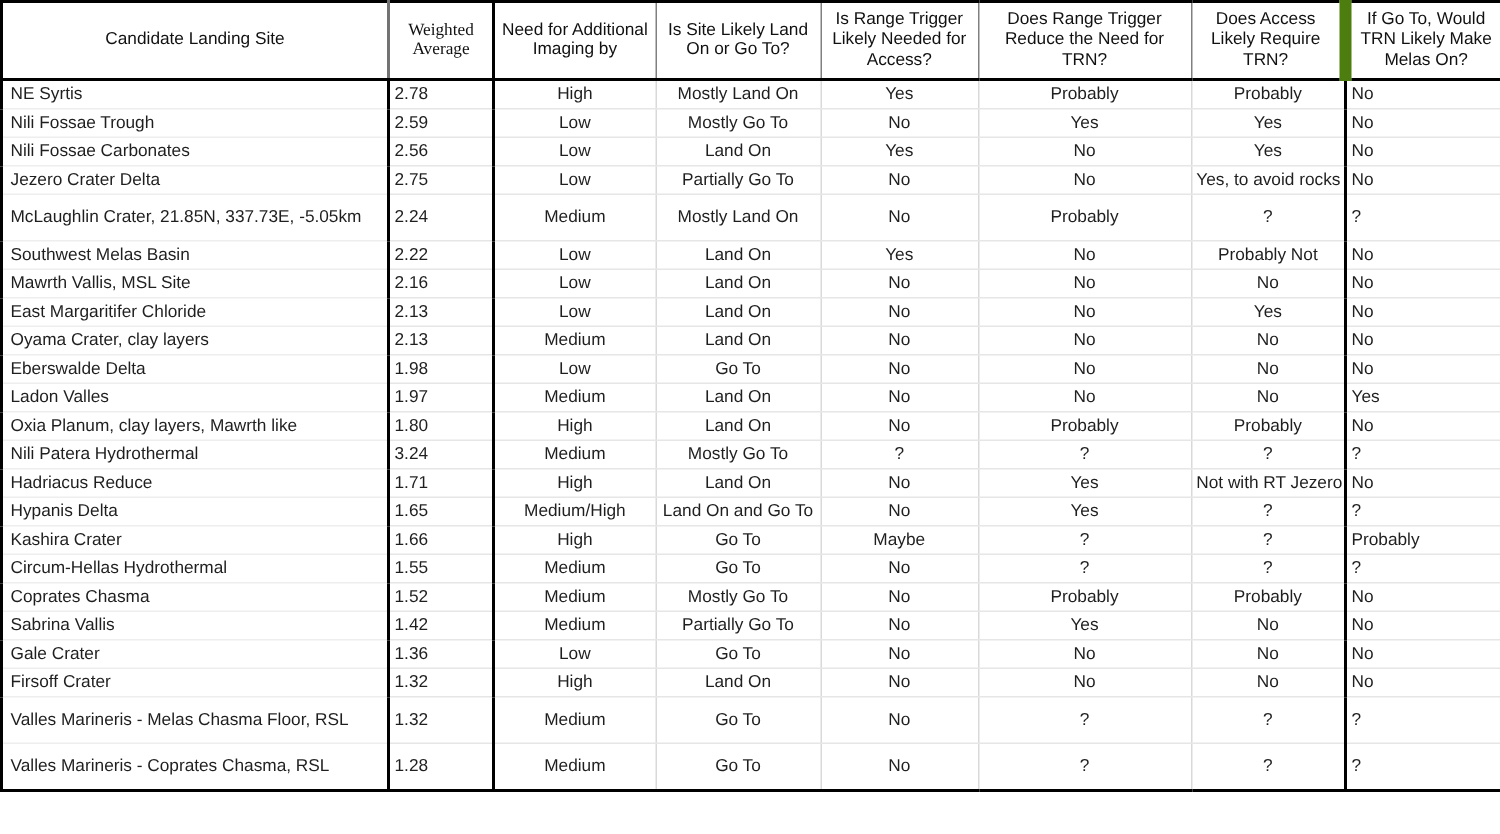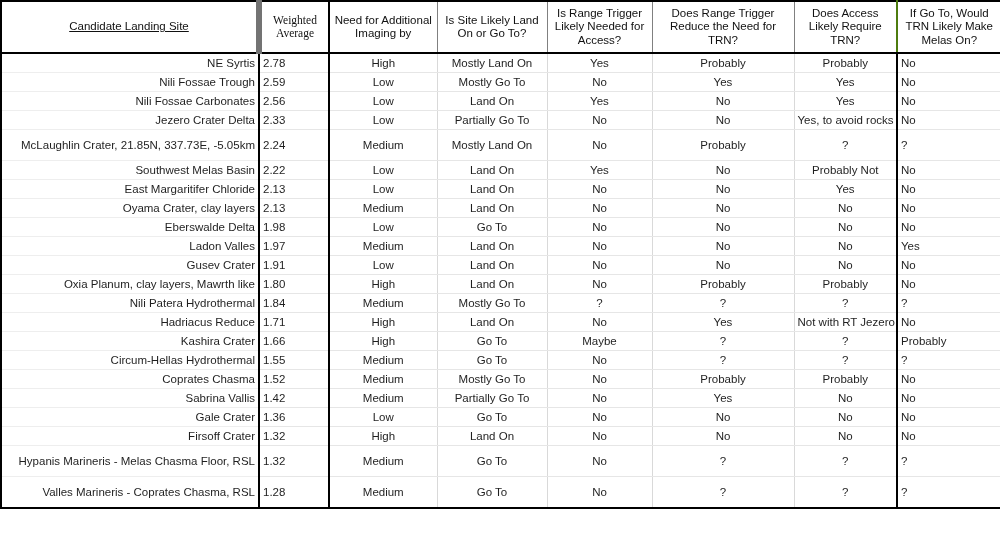--- a/index.html
+++ b/index.html
@@ -44,41 +44,40 @@
     text-align: center;
     white-space: normal;
     height: 50px;
     border-top: 2px solid #000000;
     border-bottom: 2px solid #000000;
     border-right: 1px solid #808080;
     color: #111;
   }
   thead tr.head-row th.c0 {
     border-left: 2px solid #000000;
-    border-right: 6px solid #737373;
-    text-decoration: underline;
+    border-right: 2px solid #737373;
   }
   thead tr.head-row th.c1 {
     border-right: 2px solid #000000;
     font-family: Liberation Serif, serif;
   }
   thead tr.head-row th.c6 {
-    border-right: 2px solid #4d7c0f;
+    border-right: 8px solid #4d7c0f;
     border-radius: 10px;
   }
 
   
   tbody td {
     font-size: 11.5px;
     line-height: 13px;
     height: 18px;
     color: #1f1f1f;
   }
   tbody td.c0 {
-    text-align: right;
+    text-align: left;
     padding-left: 5px;
     border-left: 2px solid #000000;
     border-right: 2px solid #000000;
     border-bottom: 1px solid #eeeeee;
     margin-top: 20px;
   }
   tbody td.c1 {
     text-align: left;
     border-right: 2px solid #000000;
   }
@@ -147,21 +146,21 @@
           <td class="c1">2.56</td>
           <td class="c2">Low</td>
           <td class="c3">Land On</td>
           <td class="c4">Yes</td>
           <td class="c5">No</td>
           <td class="c6">Yes</td>
           <td class="c7">No</td>
         </tr>
         <tr>
           <td class="c0">Jezero Crater Delta</td>
-          <td class="c1">2.33</td>
+          <td class="c1">2.75</td>
           <td class="c2">Low</td>
           <td class="c3">Partially Go To</td>
           <td class="c4">No</td>
           <td class="c5">No</td>
           <td class="c6">Yes, to avoid rocks</td>
           <td class="c7">No</td>
         </tr>
         <tr class="tall">
           <td class="c0">McLaughlin Crater, 21.85N, 337.73E, -5.05km</td>
           <td class="c1">2.24</td>
@@ -176,20 +175,30 @@
           <td class="c0">Southwest Melas Basin</td>
           <td class="c1">2.22</td>
           <td class="c2">Low</td>
           <td class="c3">Land On</td>
           <td class="c4">Yes</td>
           <td class="c5">No</td>
           <td class="c6">Probably Not</td>
           <td class="c7">No</td>
         </tr>
         <tr>
+          <td class="c0">Mawrth Vallis, MSL Site</td>
+          <td class="c1">2.16</td>
+          <td class="c2">Low</td>
+          <td class="c3">Land On</td>
+          <td class="c4">No</td>
+          <td class="c5">No</td>
+          <td class="c6">No</td>
+          <td class="c7">No</td>
+        </tr>
+        <tr>
           <td class="c0">East Margaritifer Chloride</td>
           <td class="c1">2.13</td>
           <td class="c2">Low</td>
           <td class="c3">Land On</td>
           <td class="c4">No</td>
           <td class="c5">No</td>
           <td class="c6">Yes</td>
           <td class="c7">No</td>
         </tr>
         <tr>
@@ -216,60 +225,60 @@
           <td class="c0">Ladon Valles</td>
           <td class="c1">1.97</td>
           <td class="c2">Medium</td>
           <td class="c3">Land On</td>
           <td class="c4">No</td>
           <td class="c5">No</td>
           <td class="c6">No</td>
           <td class="c7">Yes</td>
         </tr>
         <tr>
-          <td class="c0">Gusev Crater</td>
-          <td class="c1">1.91</td>
-          <td class="c2">Low</td>
-          <td class="c3">Land On</td>
-          <td class="c4">No</td>
-          <td class="c5">No</td>
-          <td class="c6">No</td>
-          <td class="c7">No</td>
-        </tr>
-        <tr>
           <td class="c0">Oxia Planum, clay layers, Mawrth like</td>
           <td class="c1">1.80</td>
           <td class="c2">High</td>
           <td class="c3">Land On</td>
           <td class="c4">No</td>
           <td class="c5">Probably</td>
           <td class="c6">Probably</td>
           <td class="c7">No</td>
         </tr>
         <tr>
           <td class="c0">Nili Patera Hydrothermal</td>
-          <td class="c1">1.84</td>
+          <td class="c1">3.24</td>
           <td class="c2">Medium</td>
           <td class="c3">Mostly Go To</td>
           <td class="c4">?</td>
           <td class="c5">?</td>
           <td class="c6">?</td>
           <td class="c7">?</td>
         </tr>
         <tr>
           <td class="c0">Hadriacus Reduce</td>
           <td class="c1">1.71</td>
           <td class="c2">High</td>
           <td class="c3">Land On</td>
           <td class="c4">No</td>
           <td class="c5">Yes</td>
           <td class="c6">Not with RT Jezero</td>
           <td class="c7">No</td>
         </tr>
         <tr>
+          <td class="c0">Hypanis Delta</td>
+          <td class="c1">1.65</td>
+          <td class="c2">Medium/High</td>
+          <td class="c3">Land On and Go To</td>
+          <td class="c4">No</td>
+          <td class="c5">Yes</td>
+          <td class="c6">?</td>
+          <td class="c7">?</td>
+        </tr>
+        <tr>
           <td class="c0">Kashira Crater</td>
           <td class="c1">1.66</td>
           <td class="c2">High</td>
           <td class="c3">Go To</td>
           <td class="c4">Maybe</td>
           <td class="c5">?</td>
           <td class="c6">?</td>
           <td class="c7">Probably</td>
         </tr>
         <tr>
@@ -316,21 +325,21 @@
           <td class="c0">Firsoff Crater</td>
           <td class="c1">1.32</td>
           <td class="c2">High</td>
           <td class="c3">Land On</td>
           <td class="c4">No</td>
           <td class="c5">No</td>
           <td class="c6">No</td>
           <td class="c7">No</td>
         </tr>
         <tr class="tall">
-          <td class="c0">Hypanis Marineris - Melas Chasma Floor, RSL</td>
+          <td class="c0">Valles Marineris - Melas Chasma Floor, RSL</td>
           <td class="c1">1.32</td>
           <td class="c2">Medium</td>
           <td class="c3">Go To</td>
           <td class="c4">No</td>
           <td class="c5">?</td>
           <td class="c6">?</td>
           <td class="c7">?</td>
         </tr>
         <tr class="tall">
           <td class="c0">Valles Marineris - Coprates Chasma, RSL</td>

